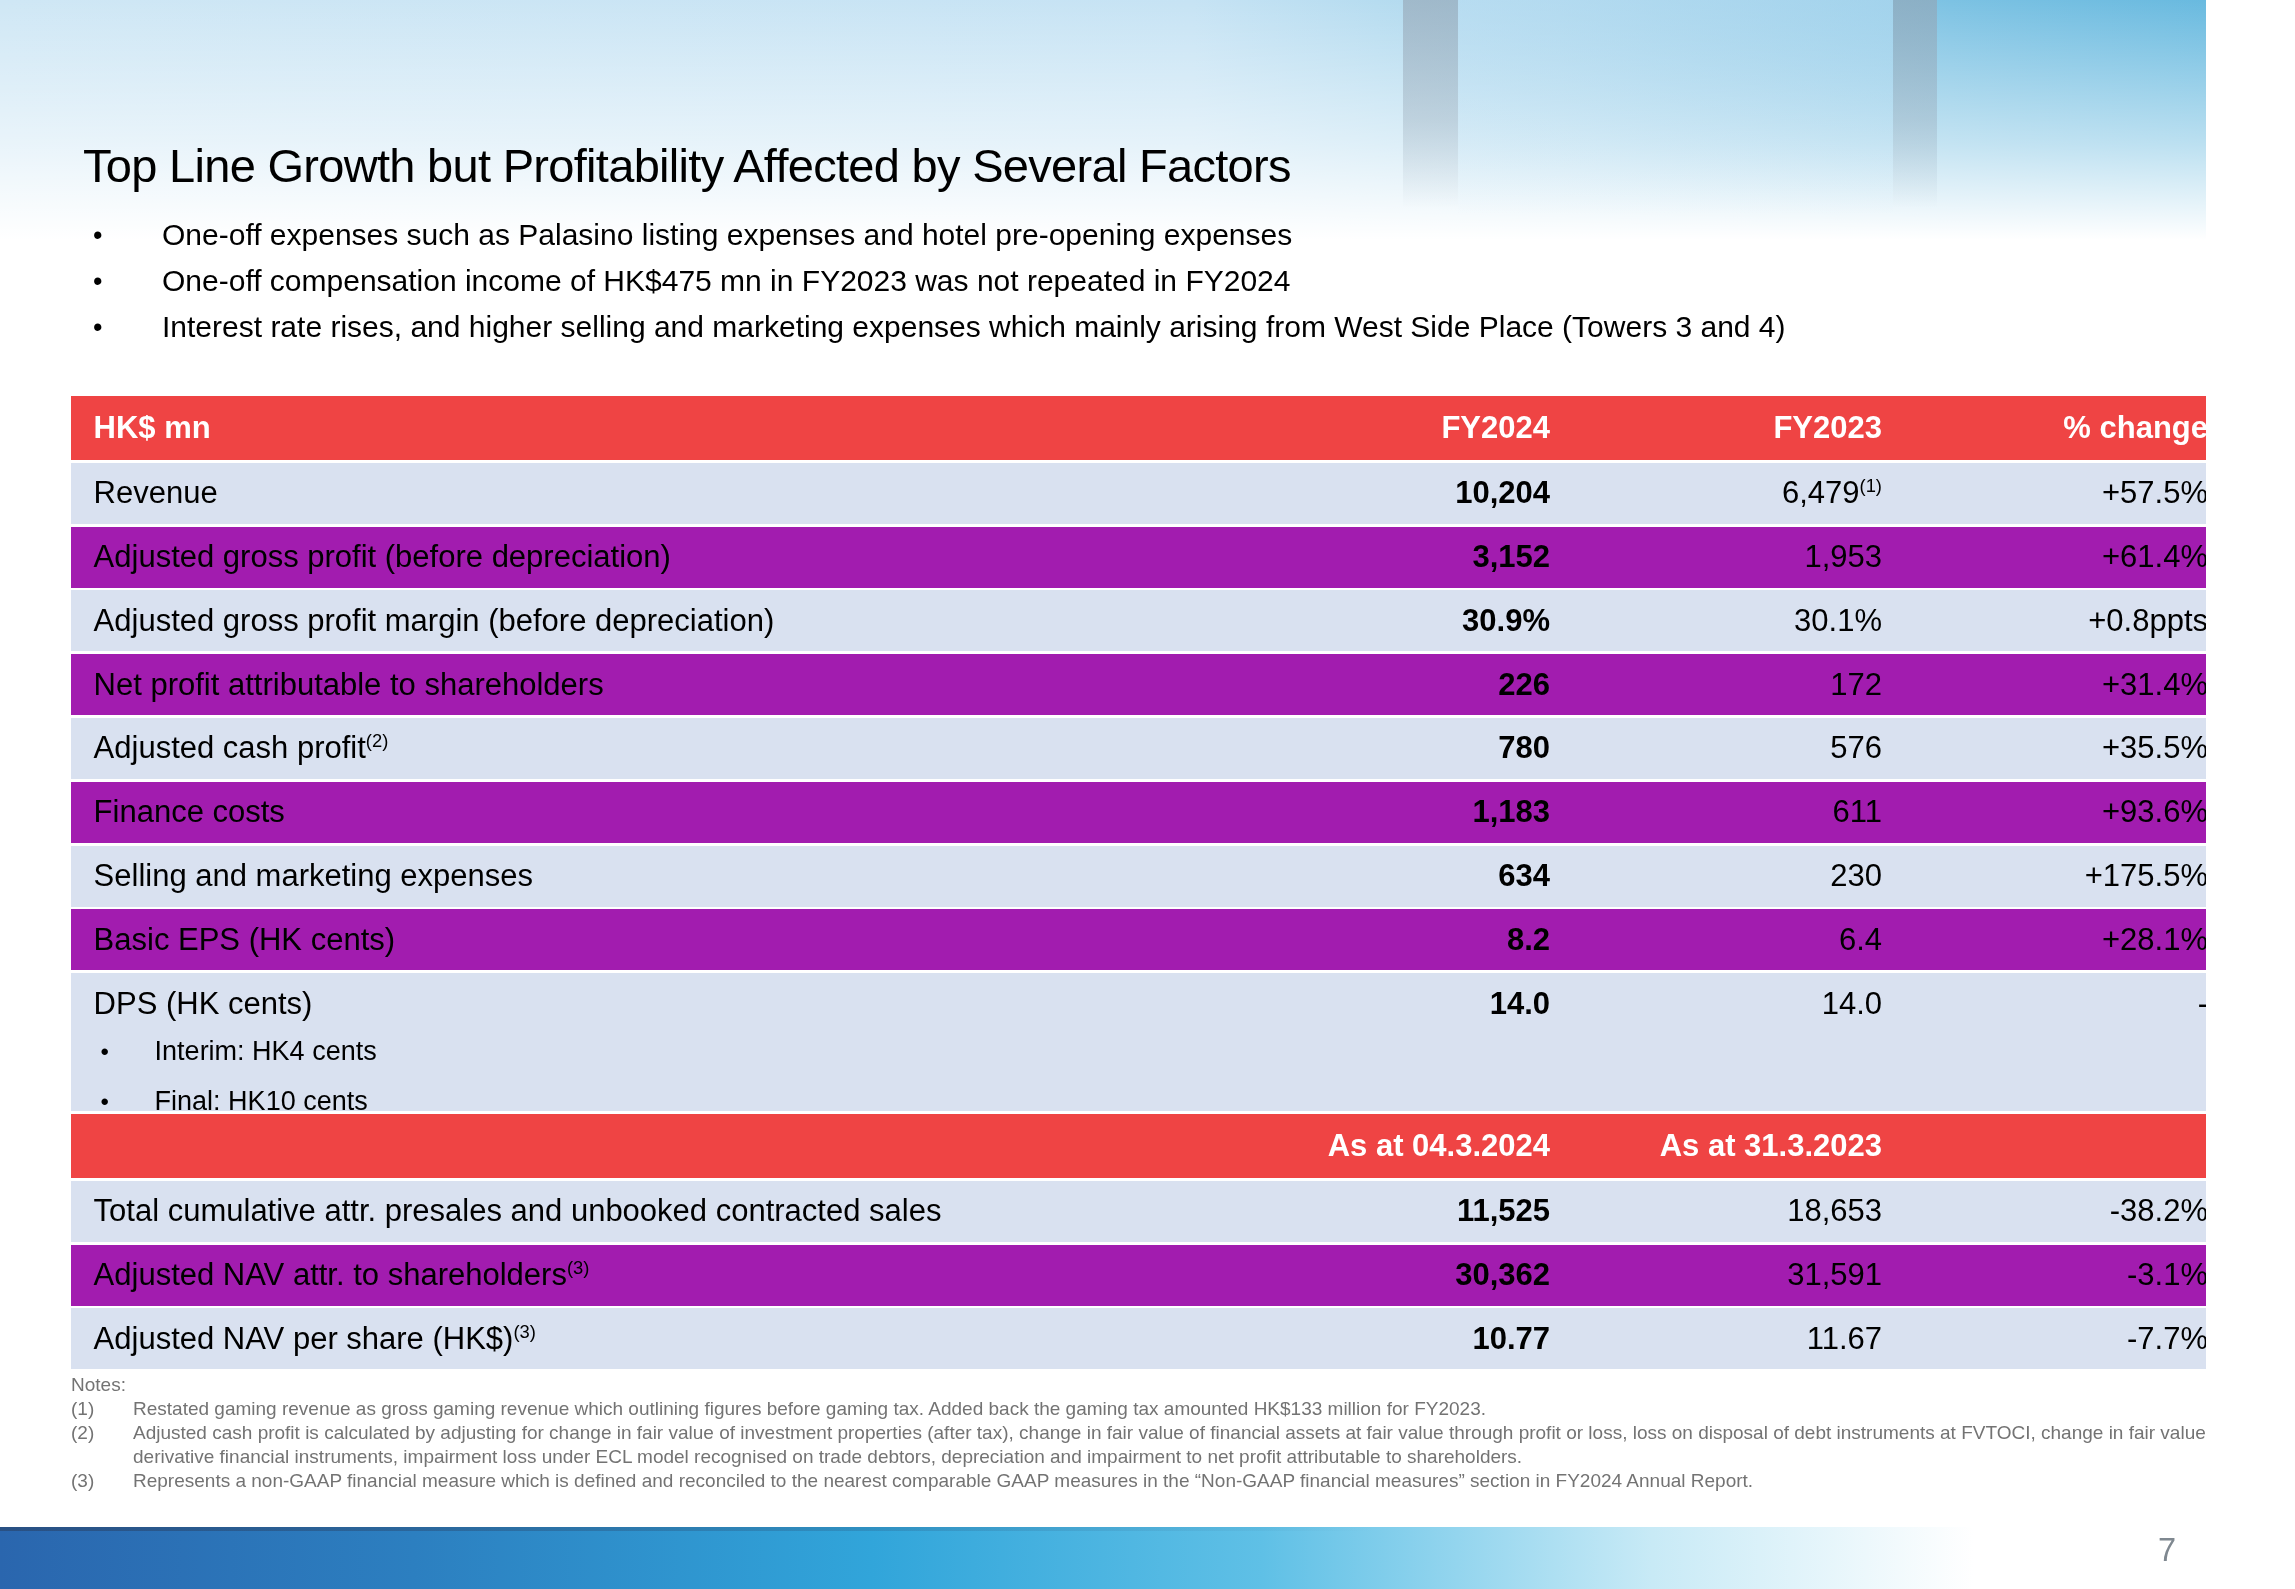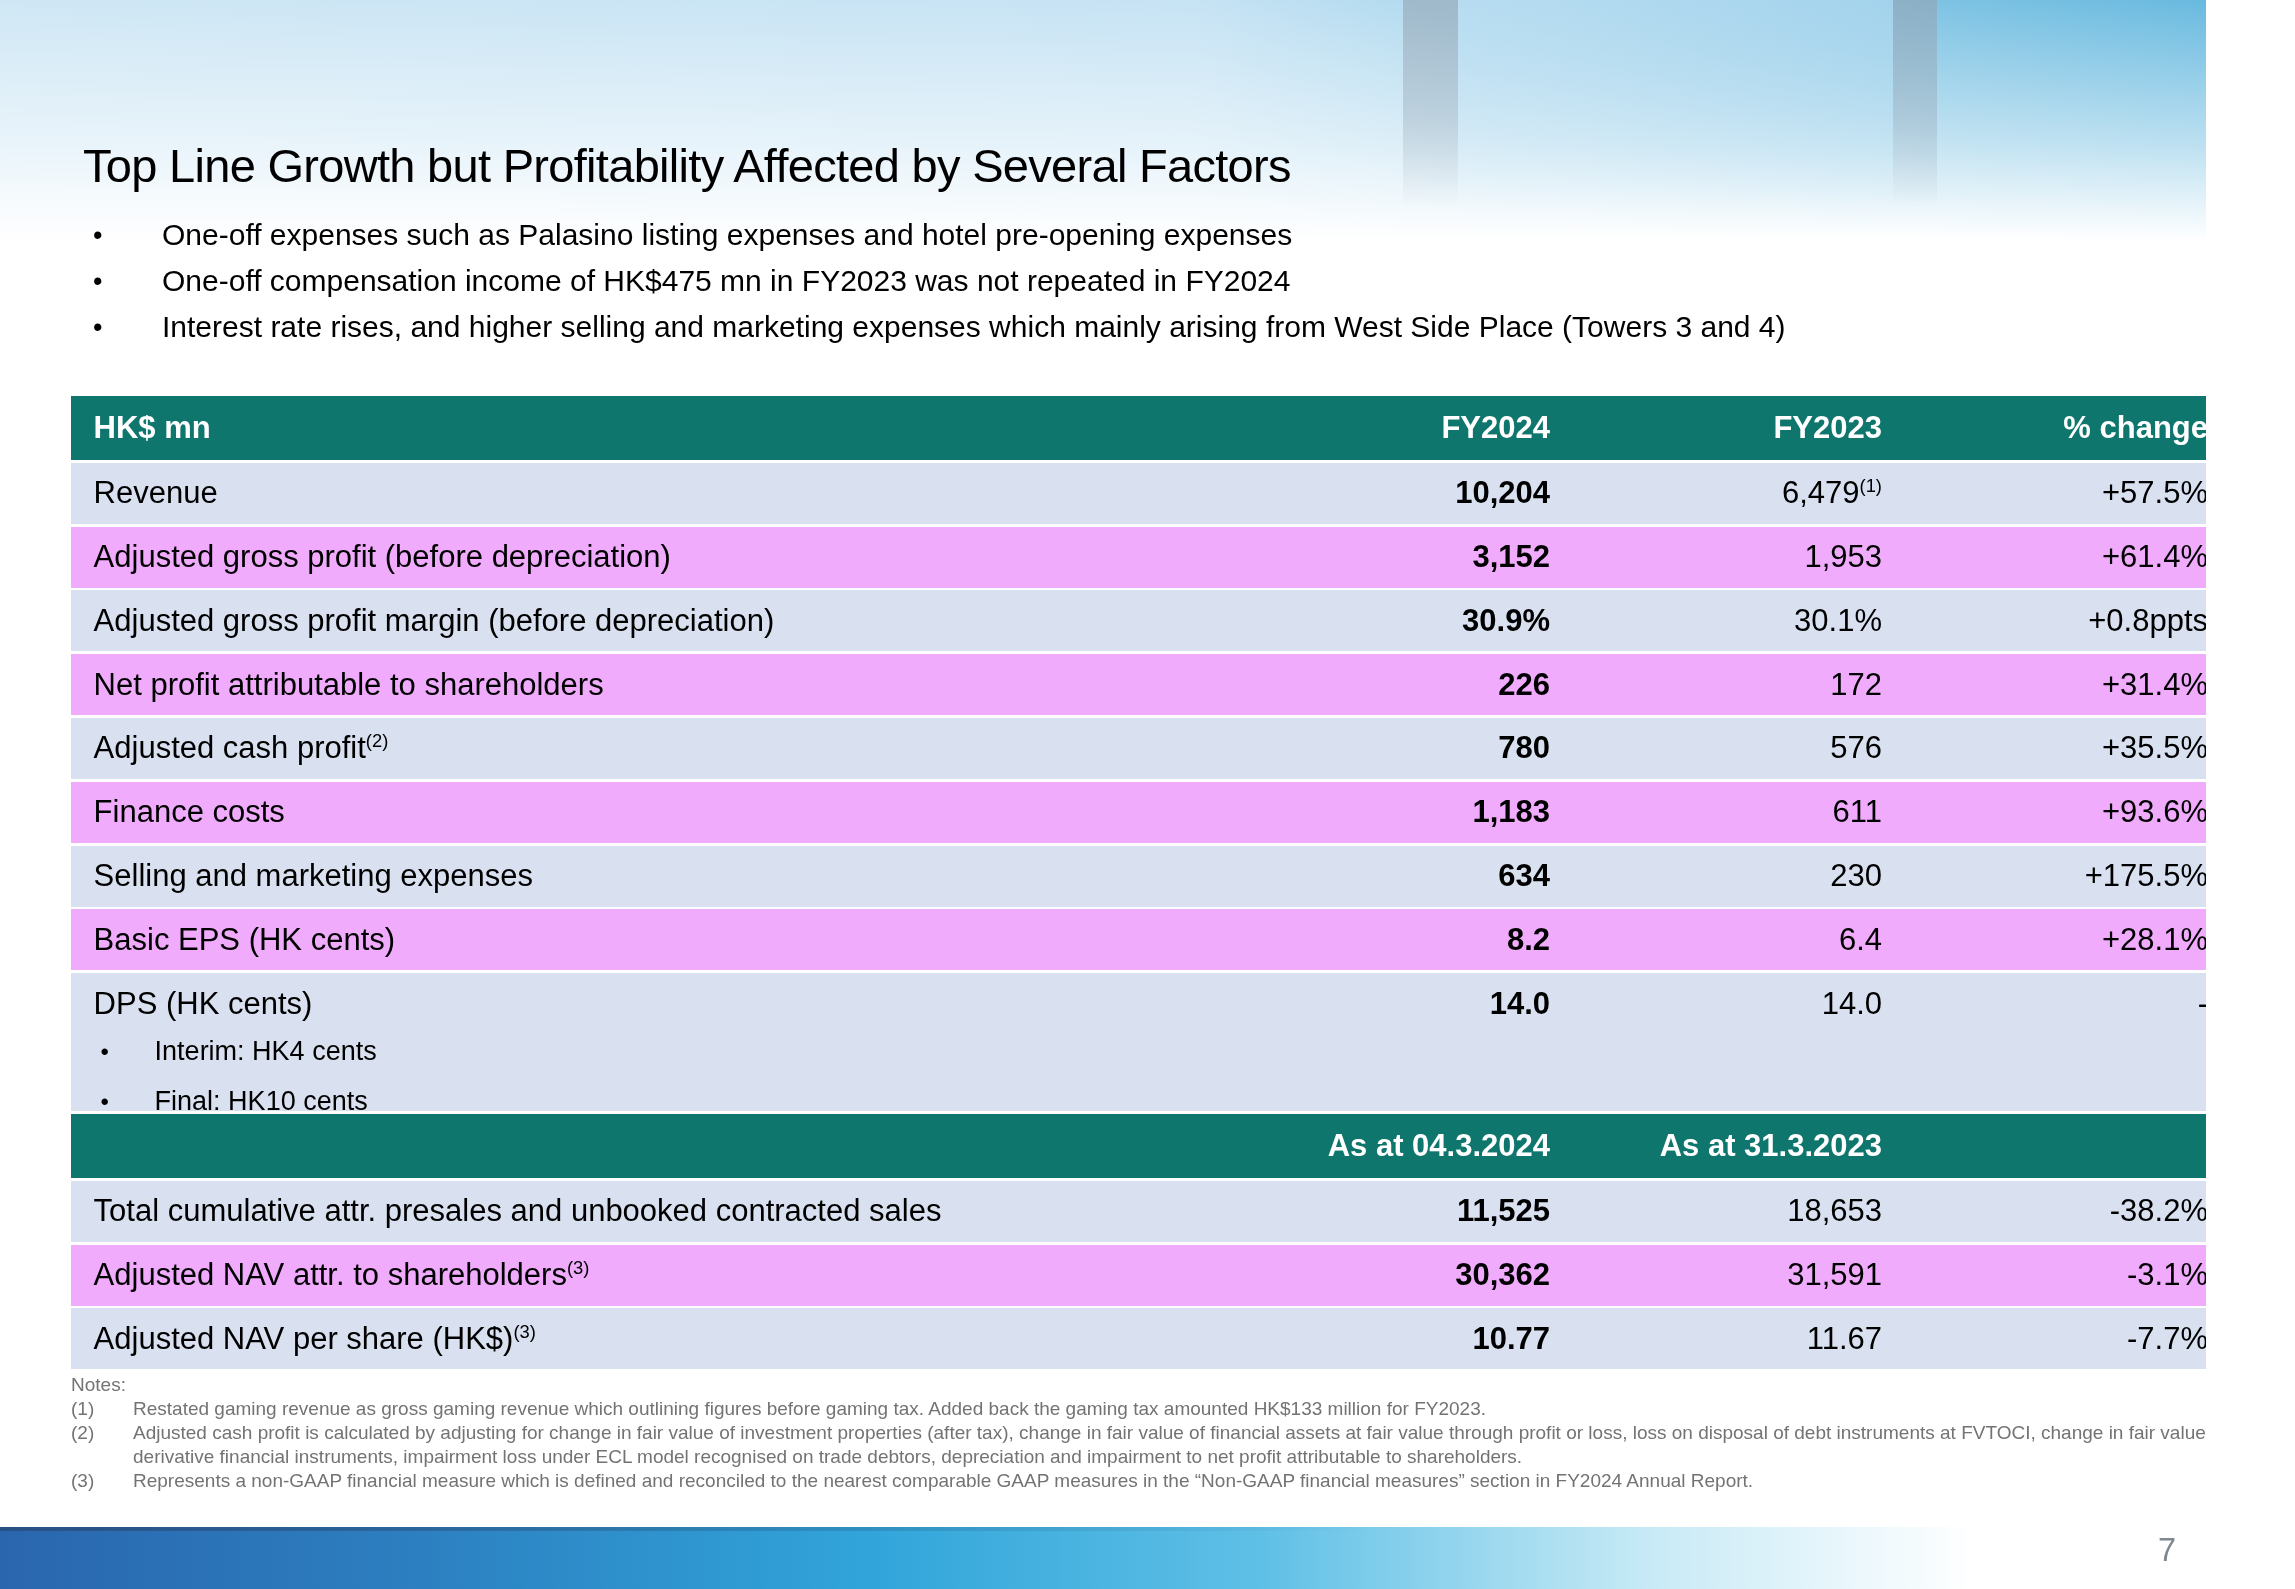--- a/index.html
+++ b/index.html
@@ -36,23 +36,23 @@
     font-size:47px; line-height:1.05; color:#000; letter-spacing:-0.7px;
     white-space:nowrap;
   }
   .bullets { position:absolute; left:93px; top:212px; width:2048px; list-style:none; }
   .bullets li { display:flex; height:46px; align-items:center; font-size:30px; color:#000; }
   .bullets .dot { width:69px; flex:0 0 69px; font-size:27px; }
 
   
   .ftable { position:absolute; left:71px; top:396px; width:2158px; }
   .trow { display:flex; align-items:center; height:61px; margin-bottom:2.8px; font-size:31px; color:#000; }
-  .trow.navy { background:#0f766e; color:#ffffff; font-weight:bold; height:64px; }
+  .trow.navy { background:#ef4444; color:#ffffff; font-weight:bold; height:64px; }
   .trow.alt { background:#D9E1F0; }
-  .trow.white { background:#f0abfc;justify-content:center; }
+  .trow.white { background:#a21caf;justify-content:center; }
   .trow.tall { height:138px; align-items:flex-start; padding-top:12.7px; }
   .c { overflow:visible; }
   .c.label { flex:1 1 auto; padding-left:22.6px; }
   .c.v1 { flex:0 0 297px; text-align:right; padding-right:21px; }
   .c.v2 { flex:0 0 332px; text-align:right; padding-right:21px; }
   .c.v3 { flex:0 0 326px; text-align:right; padding-right:21px; }
   .c.v1.val { font-weight:bold; }
   sup { font-size:18.4px; }
   .sub-bullet { display:flex; align-items:center; height:40px; font-size:27px; margin-top:10px; }
   .sub-bullet .dot { width:61px; flex:0 0 61px; padding-left:7px; font-size:24px; }

